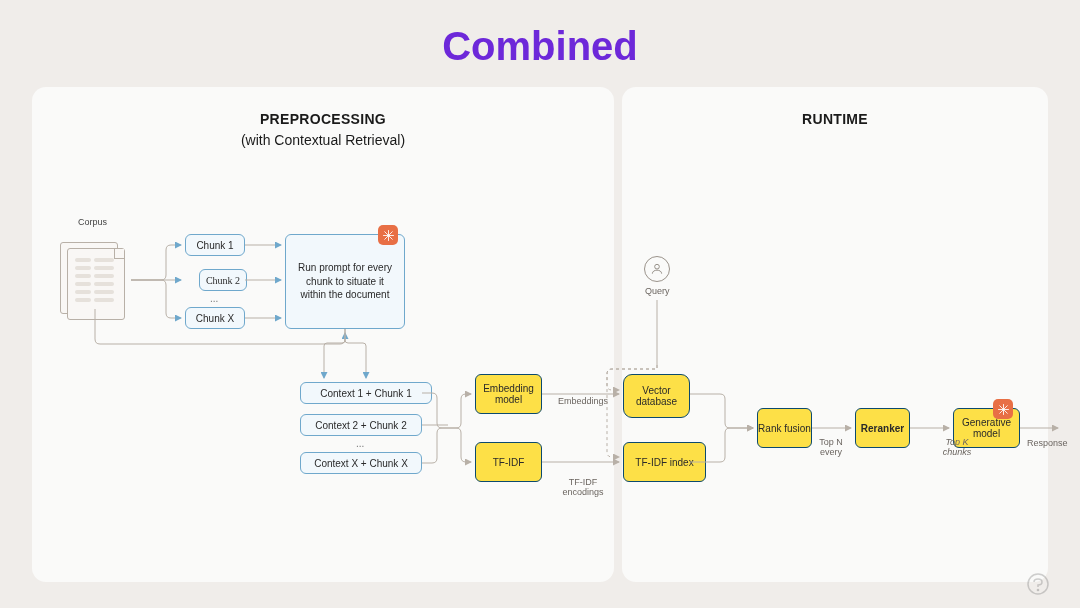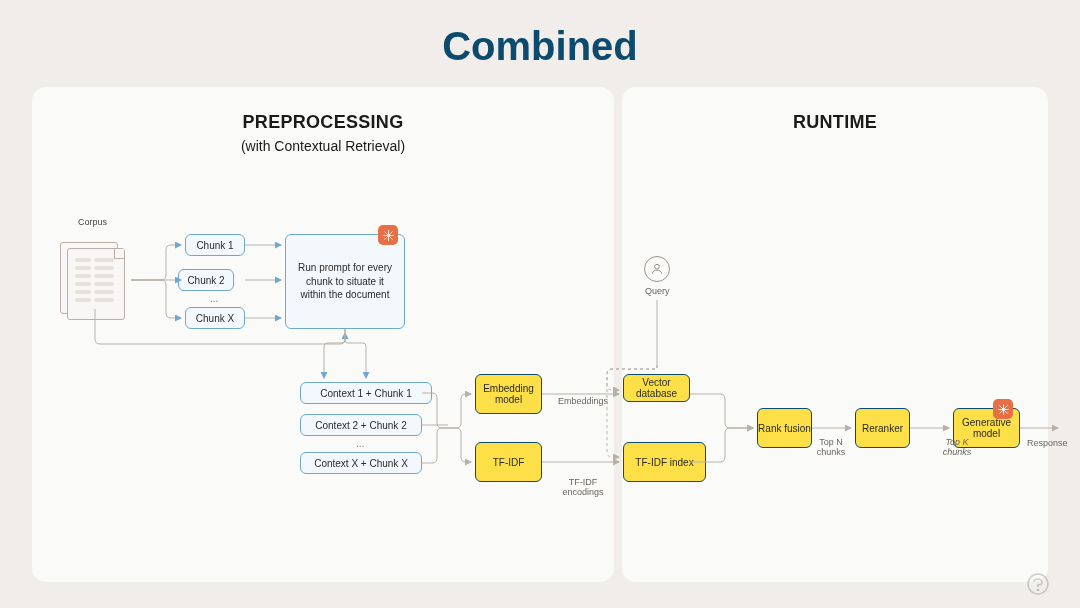--- a/index.html
+++ b/index.html
@@ -12,21 +12,21 @@
     height: 608px;
     background: #f0edea;
     font-family: -apple-system, BlinkMacSystemFont, "Segoe UI", Helvetica, Arial, sans-serif;
     position: relative;
     overflow: hidden;
   }
   .title {
     text-align: center;
     font-size: 40px;
     font-weight: 600;
-    color: #0c4a6e;
+    color: #6d28d9;
     padding-top: 24px;
     padding-bottom: 18px;
   }
   .panels {
     position: relative;
     padding: 0 32px;
   }
   .panel {
     position: absolute;
     background: #fafaf9;
@@ -39,21 +39,21 @@
     height: 495px;
   }
   .panel-right {
     left: 622px;
     top: 0;
     width: 426px;
     height: 495px;
   }
   .panel-heading {
     text-align: center;
-    font-size: 18px;
+    font-size: 14px;
     font-weight: 600;
     color: #1a1a1a;
     padding-top: 22px;
     line-height: 1.5;
     letter-spacing: 0.3px;
   }
   .panel-sub {
     text-align: center;
     font-size: 14px;
     color: #1a1a1a;
@@ -255,21 +255,21 @@
         <div class="dl-row">
             <div class="dl a"></div>
             <div class="dl b"></div>
           </div>
       </div>
     </div>
   </div>
 </div>
 
 <div class="box blue" style="left:185px; top:234px; width:60px; height:22px;">Chunk 1</div>
-<div class="box blue" style="left:178px; top:269px; width:56px; height:22px;">Chunk 2</div>
+<div class="box blue" style="left:199px; top:269px; width:48px; height:22px;font-family:Liberation Serif, serif;">Chunk 2</div>
 <div class="dots" style="left:210px; top:293px;">...</div>
 <div class="box blue" style="left:185px; top:307px; width:60px; height:22px;">Chunk X</div>
 
 <div class="box blue-prompt" style="left:285px; top:234px; width:120px; height:95px;">Run prompt for every chunk to situate it within the document</div>
 <div class="ai-badge" style="left:378px; top:225px;">
   <svg viewBox="0 0 24 24">
       <g stroke="#fff" stroke-width="1.6" fill="none">
         <line x1="12" y1="2" x2="12" y2="22"></line>
         <line x1="2" y1="12" x2="22" y2="12"></line>
         <line x1="4.5" y1="4.5" x2="19.5" y2="19.5"></line>
@@ -279,48 +279,48 @@
 </div>
 
 <div class="box blue" style="left:300px; top:382px; width:132px; height:22px;">Context 1 + Chunk 1</div>
 <div class="box blue" style="left:300px; top:414px; width:122px; height:22px;">Context 2 + Chunk 2</div>
 <div class="dots" style="left:356px; top:438px;">...</div>
 <div class="box blue" style="left:300px; top:452px; width:122px; height:22px;">Context X + Chunk X</div>
 
 <div class="box" style="left:475px; top:374px; width:67px; height:40px;">Embedding model</div>
 <div class="box" style="left:475px; top:442px; width:67px; height:40px;">TF-IDF</div>
 
-<div class="box" style="left:623px; top:374px; width:67px; height:28px;">Vector database</div>
+<div class="box" style="left:623px; top:374px; width:67px; height:44px;border-radius:9px;">Vector database</div>
 <div class="box" style="left:623px; top:442px; width:83px; height:40px;">TF-IDF index</div>
 
 <div class="query-icon" style="left:644px; top:256px;">
   <svg viewBox="0 0 24 24">
       <circle cx="12" cy="8" r="4"></circle>
       <path d="M4 20c0-4 4-6 8-6s8 2 8 6"></path>
     </svg>
 </div>
 <div class="label" style="left:645px; top:286px;">Query</div>
 
 <div class="box" style="left:757px; top:408px; width:55px; height:40px;">Rank fusion</div>
-<div class="box" style="left:855px; top:408px; width:55px; height:40px;">Reranker</div>
+<div class="box" style="left:855px; top:408px; width:55px; height:40px;font-weight:bold;">Reranker</div>
 <div class="box" style="left:953px; top:408px; width:67px; height:40px;">Generative model</div>
 <div class="ai-badge" style="left:993px; top:399px;">
   <svg viewBox="0 0 24 24">
       <g stroke="#fff" stroke-width="1.6" fill="none">
         <line x1="12" y1="2" x2="12" y2="22"></line>
         <line x1="2" y1="12" x2="22" y2="12"></line>
         <line x1="4.5" y1="4.5" x2="19.5" y2="19.5"></line>
         <line x1="19.5" y1="4.5" x2="4.5" y2="19.5"></line>
       </g>
     </svg>
 </div>
 
 <div class="label center" style="left:553px; top:396px;">Embeddings</div>
 <div class="label center" style="left:553px; top:478px; line-height:1.1;">TF-IDF encodings</div>
-<div class="label center" style="left:810px; top:438px; width:42px; line-height:1.1;">Top N chunks</div>
+<div class="label center" style="left:810px; top:438px; width:42px; line-height:1.1;">Top N every</div>
 <div class="label center" style="left:936px; top:438px; width:42px; line-height:1.1;font-style:italic;">Top K chunks</div>
 <div class="label" style="left:1027px; top:438px;">Response</div>
 
 <svg class="overlay">
   <defs>
     <marker id="arr" markerWidth="7" markerHeight="7" refX="6" refY="3.5" orient="auto">
       <path d="M0,0 L7,3.5 L0,7 z" fill="#b8b0a7"></path>
     </marker>
     <marker id="barr" markerWidth="7" markerHeight="7" refX="6" refY="3.5" orient="auto">
       <path d="M0,0 L7,3.5 L0,7 z" fill="#6fa8cc"></path>

